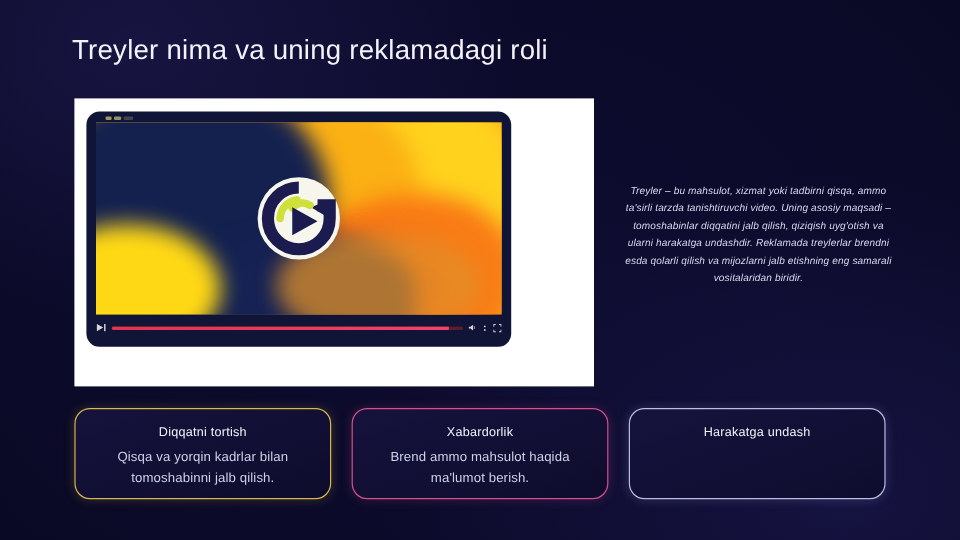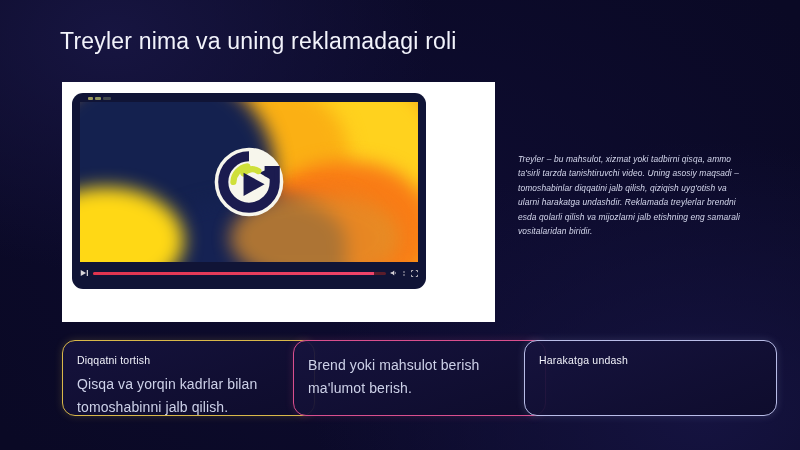--- a/index.html
+++ b/index.html
@@ -8,21 +8,21 @@
     font-family: "Liberation Sans", sans-serif;
     background:
       radial-gradient(ellipse 520px 380px at 14% 8%, #171541 0%, rgba(23,21,65,0) 62%),
       radial-gradient(ellipse 600px 420px at 88% 92%, #151340 0%, rgba(21,19,64,0) 65%),
       radial-gradient(ellipse 700px 500px at 50% 50%, #0e0c31 0%, #0a0925 70%),
       #090822;
     color:#e8eaf6;
     position:relative;
   }
 
-  .slide { position:absolute; inset:0; }
+  .slide { position:absolute; inset:0;text-align:center; }
 
   
   .title {
     position:absolute;
     left:60px; top:28px;
     font-size:23px;
     font-weight:400;
     letter-spacing:.2px;
     color:#f2f3fb;
     white-space:nowrap;
@@ -130,38 +130,38 @@
     line-height:1.72;
     color:#d6d9ee;
     letter-spacing:.12px;
     font-style:italic;
   }
 
   
   .cards { position:absolute; left:62px; top:340px; width:676px; height:78px; }
   .card {
     position:absolute; top:0;
-    width:253px; height:76px;
+    width:214px; height:76px;
     border-radius:13px;
     background:linear-gradient(160deg, rgba(22,19,62,.92) 0%, rgba(14,12,44,.94) 100%);
     padding:13px 14px 0 14px;
   }
   .card.c1 { left:0;    border:1px solid #d9b84a; box-shadow:0 0 9px rgba(217,184,74,.20); }
   .card.c2 { left:231px; border:1px solid #d94f8e; box-shadow:0 0 9px rgba(217,79,142,.20); }
   .card.c3 { left:462px; border:1px solid #b9bde8; box-shadow:0 0 9px rgba(185,189,232,.18); }
 
   .card h3 {
     font-size:10.5px;
     font-weight:400;
     color:#f1f2fa;
     letter-spacing:.2px;
     margin-bottom:7px;
   }
   .card p {
-    font-size:14px;
+    font-size:11px;
     line-height:1.62;
     color:#cdd1e8;
     letter-spacing:.1px;
   }
 </style>
 </head>
 <body>
 
 <div class="slide">
 
@@ -227,21 +227,22 @@
   <div class="lede">Treyler – bu mahsulot, xizmat yoki tadbirni qisqa, ammo ta'sirli tarzda tanishtiruvchi video. Uning asosiy maqsadi – tomoshabinlar diqqatini jalb qilish, qiziqish uyg'otish va ularni harakatga undashdir. Reklamada treylerlar brendni esda qolarli qilish va mijozlarni jalb etishning eng samarali vositalaridan biridir.</div>
 
   <div class="cards">
 
     <div class="card c1" style="border-color: rgb(217, 184, 74);">
       <h3>Diqqatni tortish</h3>
       <p>Qisqa va yorqin kadrlar bilan tomoshabinni jalb qilish.</p>
     </div>
 
     <div class="card c2" style="border-color: rgb(217, 79, 142);">
-      <p>Brend yoki mahsulot berish ma'lumot berish.</p>
+      <h3>Xabardorlik</h3>
+      <p>Brend ammo mahsulot haqida ma'lumot berish.</p>
     </div>
 
     <div class="card c3" style="border-color: rgb(185, 189, 232);">
       <h3>Harakatga undash</h3>
     </div>
 
   </div>
 
 </div>
 

